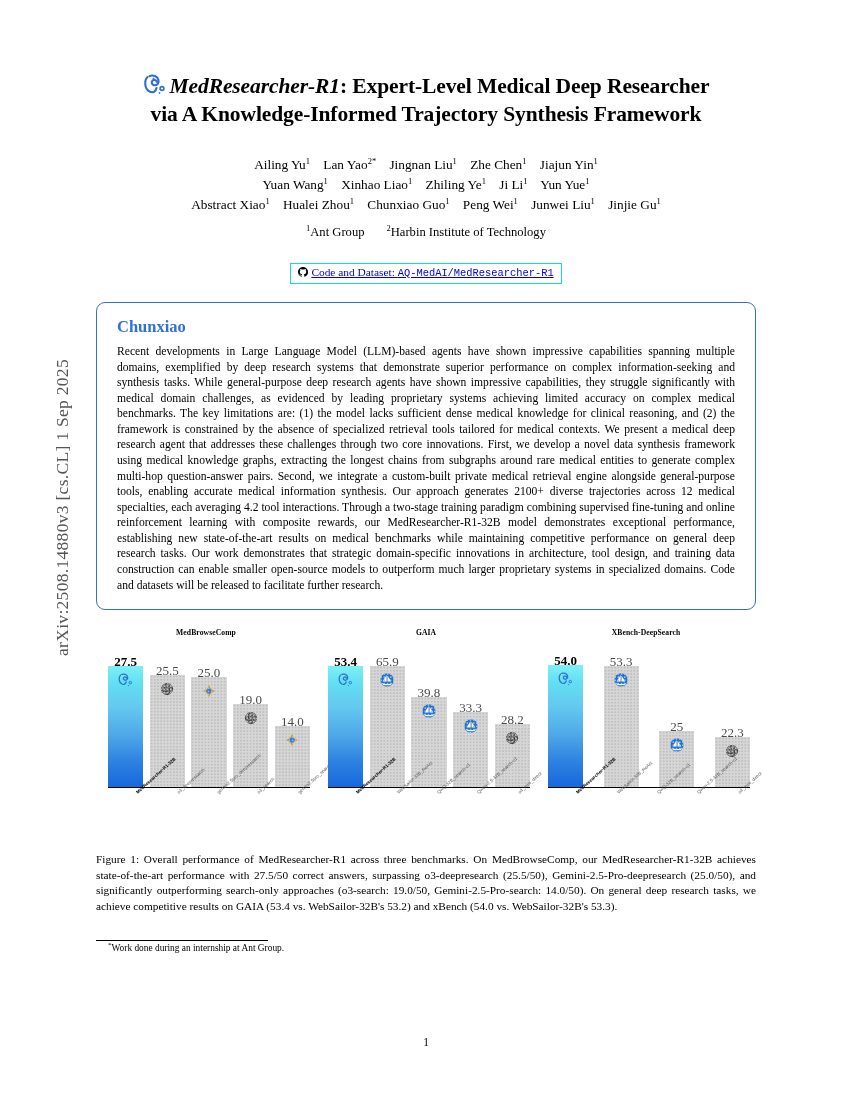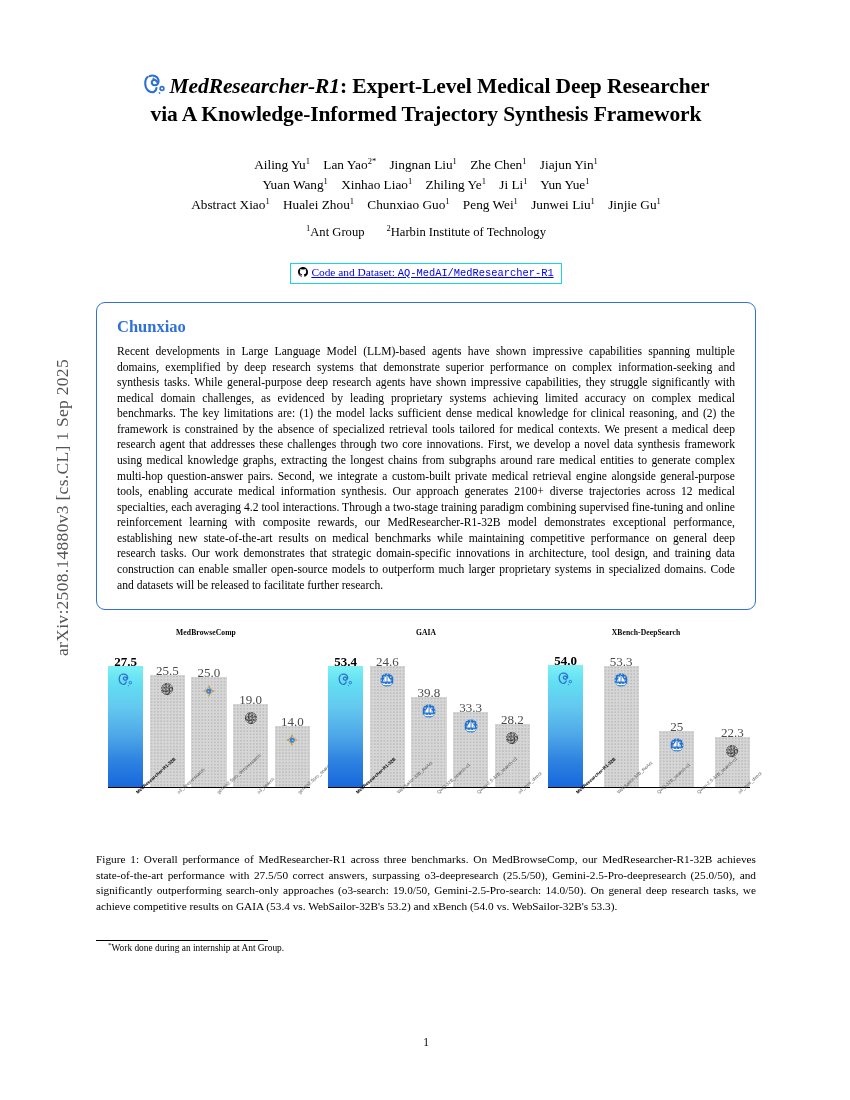--- a/index.html
+++ b/index.html
@@ -391,21 +391,21 @@
                   <span class="bar-icon"><svg viewBox="0 0 26 24" width="18" height="18">
       <path d="M5 5 C2 8.2,2.6 15.6,7 17.8 C10 19.2,12.6 17.8,13.2 14.8" fill="none" stroke="#2f6fd0" stroke-width="1.9" stroke-linecap="round"></path>
       <path d="M7 4 C10.2 2.6,14.4 4.2,15.3 7.6 C16 10.5,13.9 12.7,11.4 12.3 C9.2 12,8.5 9.6,10 8.2 C11.3 7,13.4 7.6,13.8 9.4" fill="none" stroke="#2f6fd0" stroke-width="1.9" stroke-linecap="round"></path>
       <circle cx="19.2" cy="15.8" r="1.8" fill="none" stroke="#2f6fd0" stroke-width="1.4"></circle>
       <circle cx="16.6" cy="20.2" r="0.9" fill="#3f86e0"></circle>
     </svg></span>
                 </div>
               </div>
               <div class="barwrap">
                 <div class="bar dotted" style="height: 85.8065%;">
-                  <span class="bar-value">24.6</span>
+                  <span class="bar-value">65.9</span>
                   <span class="bar-icon"><svg viewBox="0 0 24 24" width="16" height="16">
       <circle cx="12" cy="12" r="10" fill="#1a73d8"></circle>
       <path d="M11.4 4.6 L11.4 14.2 L5.4 14.2 Z" fill="#ffffff"></path>
       <path d="M12.8 5.6 L18.4 14.2 L12.8 14.2 Z" fill="#ffffff"></path>
       <path d="M4.6 16 C7.4 18.6 16.6 18.6 19.4 16 L18.6 18.6 C15.6 20.4 8.4 20.4 5.4 18.6 Z" fill="#ffffff"></path>
     </svg></span>
                 </div>
               </div>
               <div class="barwrap">
                 <div class="bar dotted" style="height: 64.1935%;">

